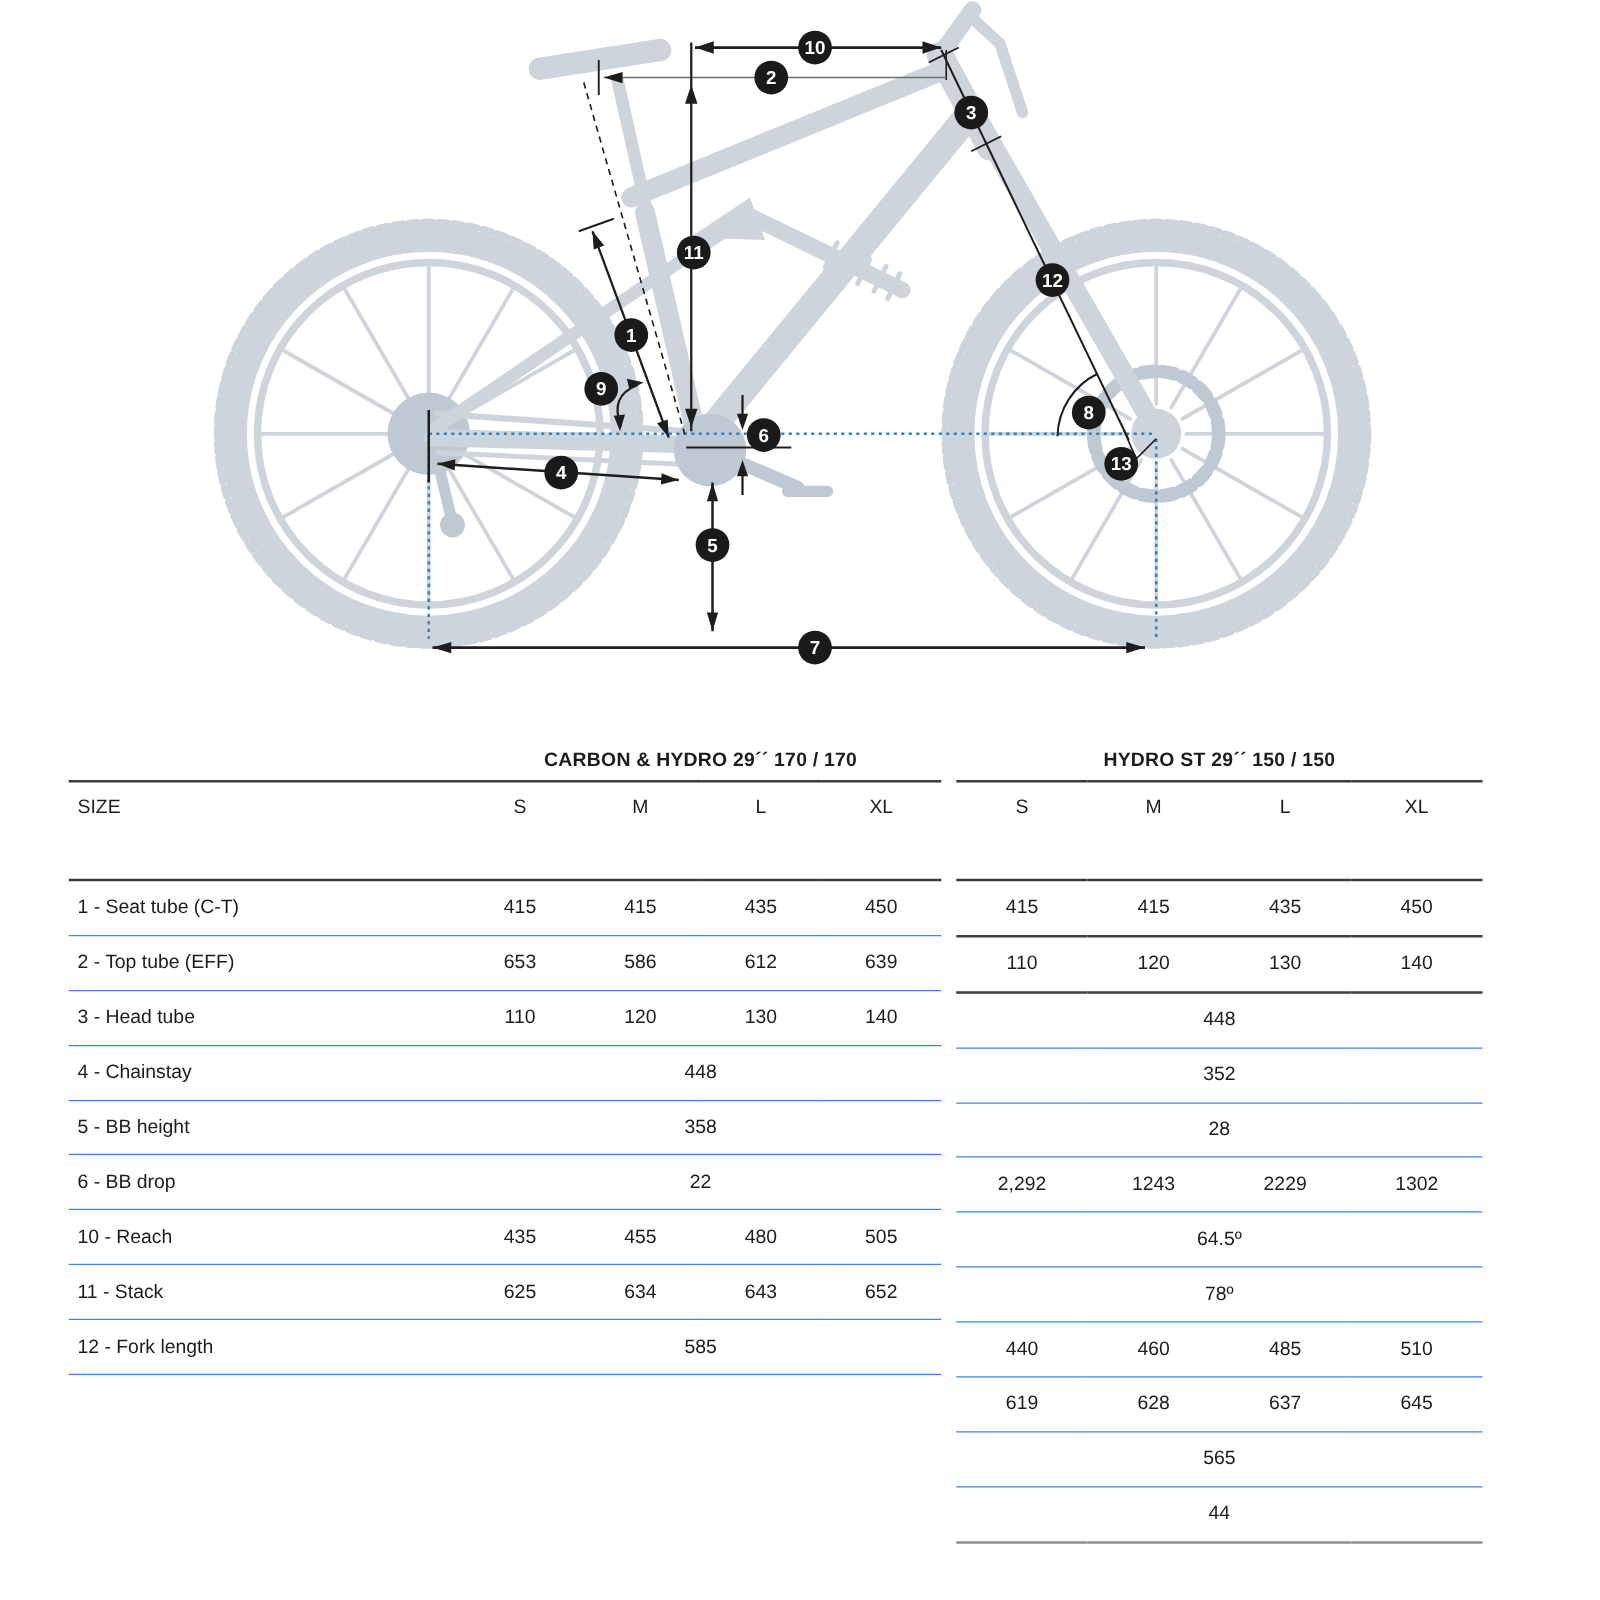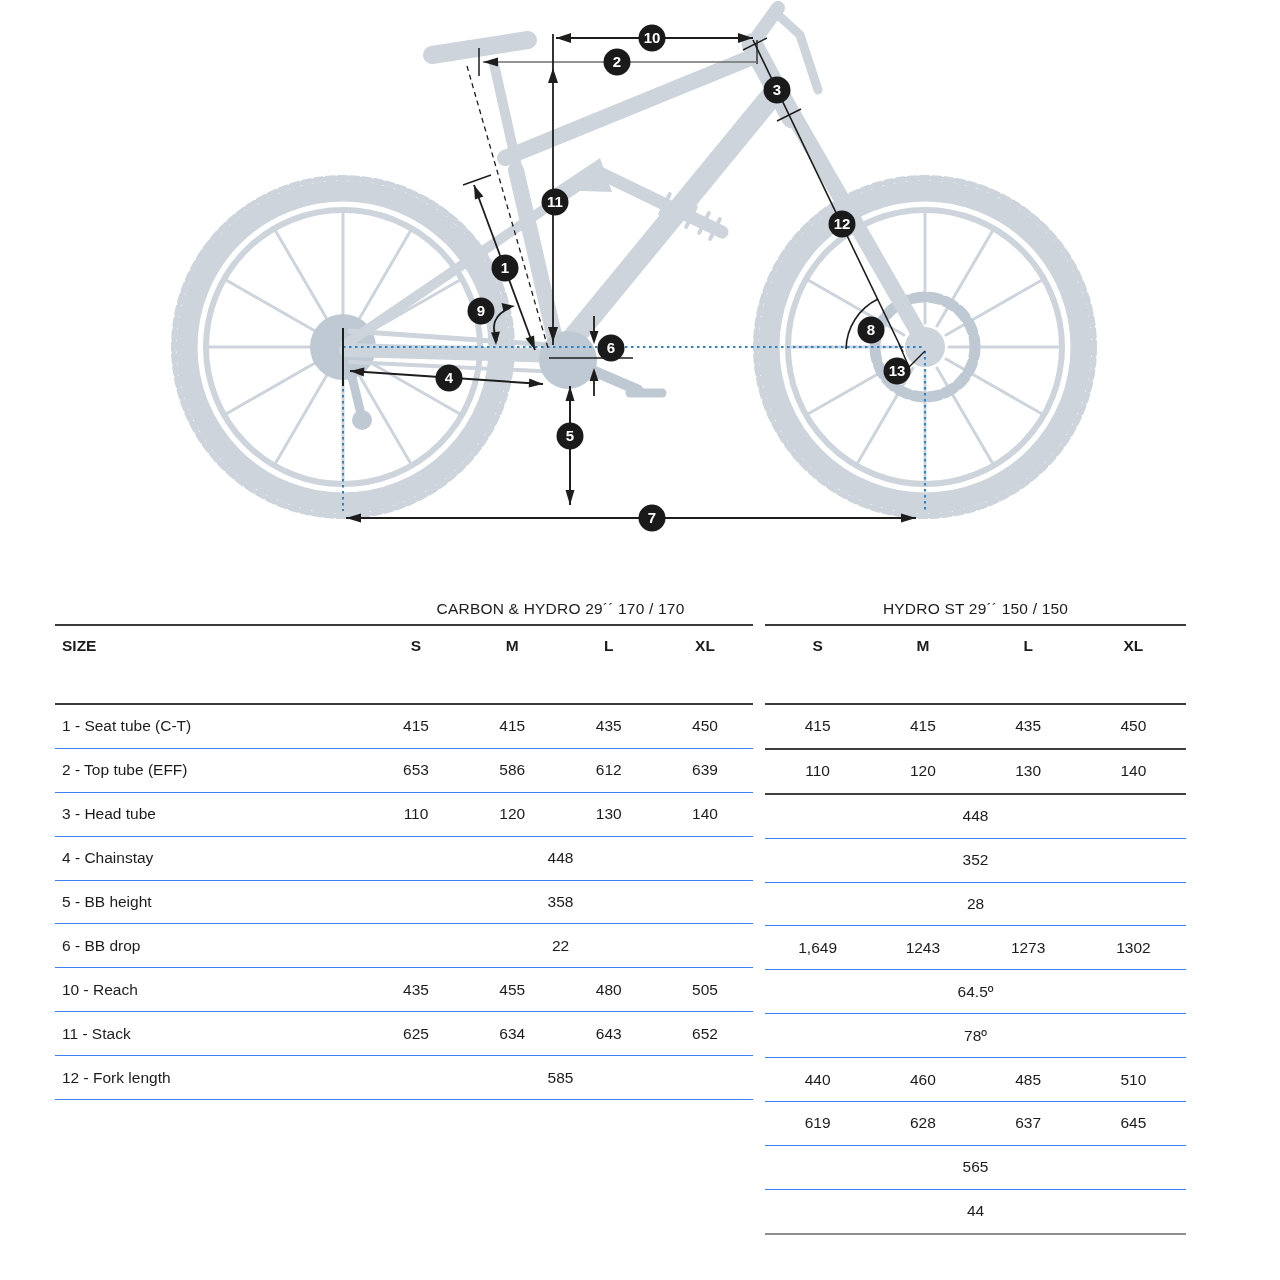--- a/index.html
+++ b/index.html
@@ -4,23 +4,23 @@
 <style>
   html,body{margin:0;padding:0;background:#ffffff;}
   #stage{position:relative;width:1280px;height:1280px;background:#fff;overflow:hidden;
          font-family:"Liberation Sans",sans-serif;color:#1c1c1c;}
   #diagram{position:absolute;top:0;left:0;}
   .tables{position:absolute;top:586px;left:0;width:1280px;font-size:15.5px;}
   table.tbl{position:absolute;border-collapse:collapse;table-layout:fixed;}
   #tbl-left{left:55px;width:698px;}
   #tbl-right{left:765px;width:421px;}
   td{padding:0;white-space:nowrap;overflow:hidden;}
-  .title-row td{border-bottom:2.5px solid #3b3b3b;font-weight:400;height:31.5px;
+  .title-row td{border-bottom:2.5px solid #3b3b3b;font-weight:700;height:31.5px;
                 vertical-align:bottom;padding-bottom:6px;text-align:center;letter-spacing:.2px;}
-  .head-row td{border-bottom:2.5px solid #3b3b3b;font-weight:700;height:66.5px;
+  .head-row td{border-bottom:2.5px solid #3b3b3b;font-weight:400;height:66.5px;
                vertical-align:top;padding-top:11px;}
   .lbl{text-align:left;padding-left:7px;}
   .c{text-align:center;}
   tr.r td{height:42.9px;}
   tr.light td{border-bottom:1px solid #3b82f6;}
   tr.darkb td{border-bottom:2.5px solid #3f3f3f;}
   tr.last td{border-bottom:2px solid #8f8f8f;}
 </style>
 </head>
 <body>
@@ -298,23 +298,23 @@
     <tr class="r light">
       <td class="c" colspan="4">448</td>
     </tr>
     <tr class="r light">
       <td class="c" colspan="4">352</td>
     </tr>
     <tr class="r light">
       <td class="c" colspan="4">28</td>
     </tr>
     <tr class="r light">
-      <td class="c">1,649</td>
+      <td class="c">2,292</td>
       <td class="c">1243</td>
-      <td class="c">1273</td>
+      <td class="c">2229</td>
       <td class="c">1302</td>
     </tr>
     <tr class="r light">
       <td class="c" colspan="4">64.5º</td>
     </tr>
     <tr class="r light">
       <td class="c" colspan="4">78º</td>
     </tr>
     <tr class="r light">
       <td class="c">440</td>

